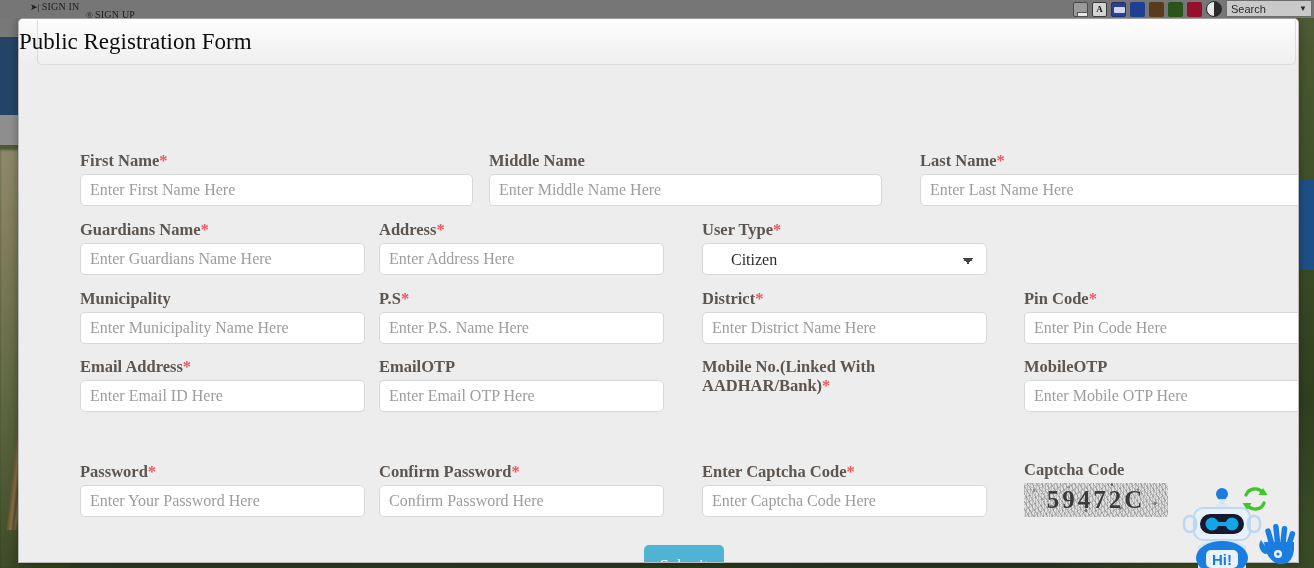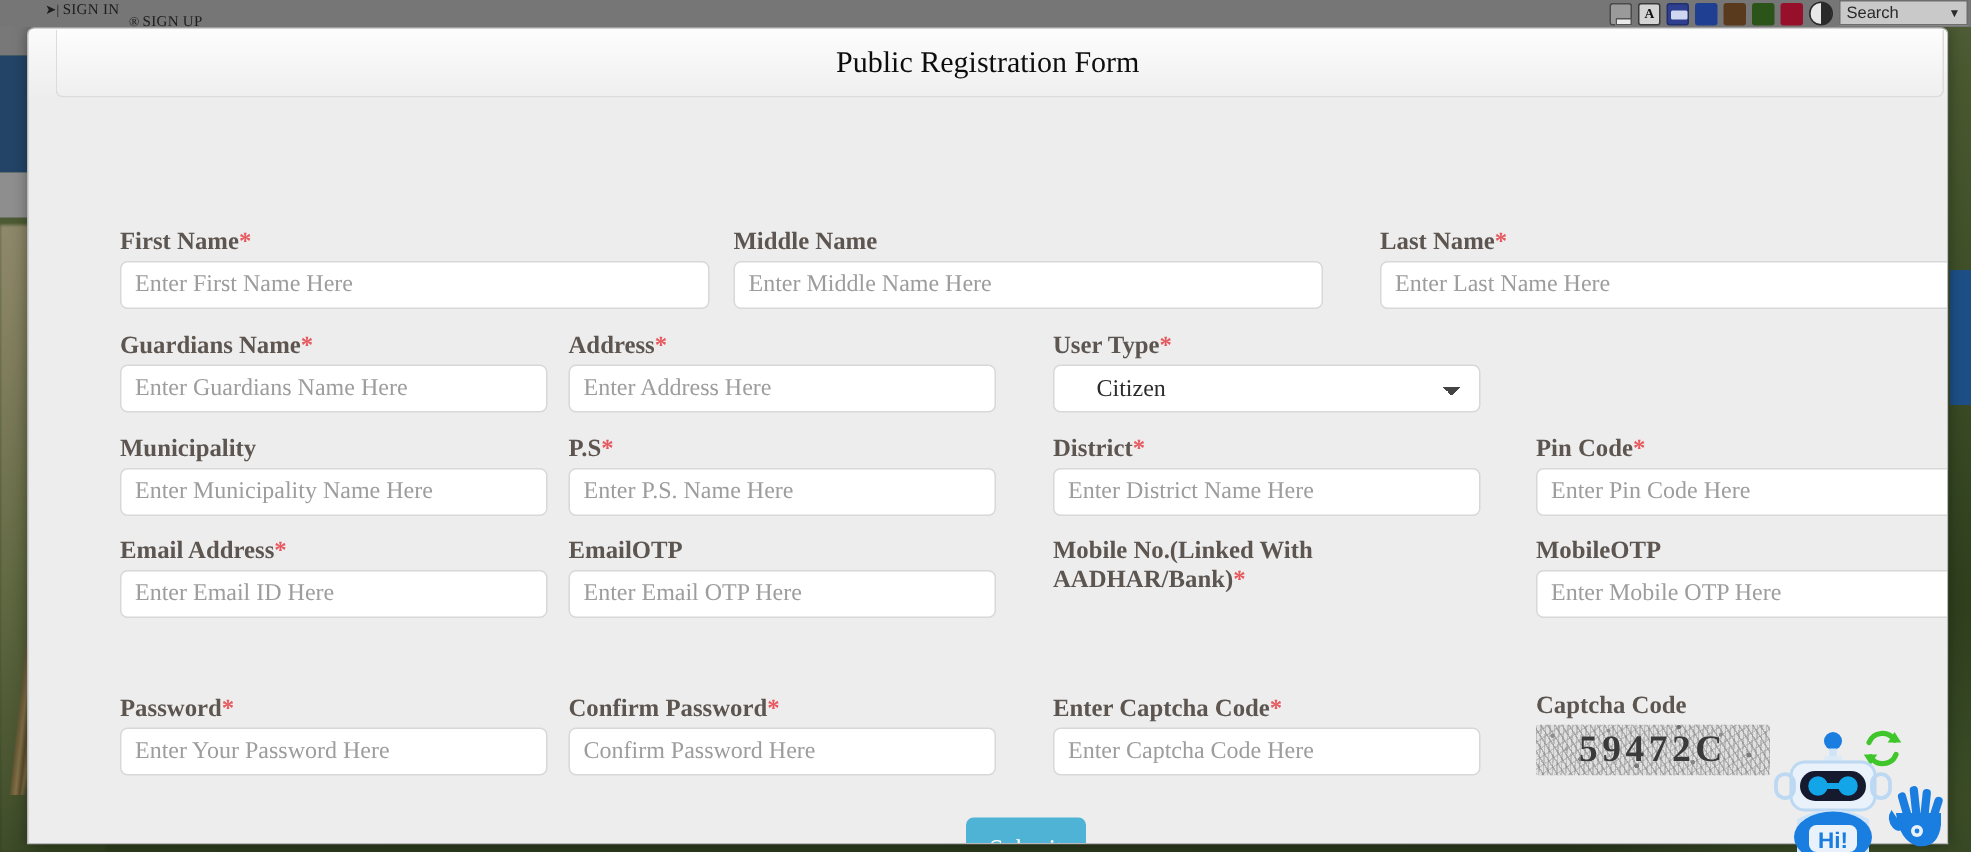--- a/index.html
+++ b/index.html
@@ -109,23 +109,23 @@
     background: linear-gradient(#fbfbfb, #ededed);
   }
   #header-panel {
     position: absolute; left: 18px; top: 1px; right: 2px; height: 45px;
     background: linear-gradient(#fdfdfd, #efefef);
     border: 1px solid #dcdcdc; border-top: none;
     border-radius: 0 0 5px 5px;
   }
   #form-title {
     position: absolute; left: 0; right: 0; top: 5px;
-    text-align: center;
-    font-family: "Liberation Serif", "DejaVu Serif", serif;
-    font-size: 20px; color: #0d0d0d; font-weight: normal;
+    text-align: left;
+    font-family: "Liberation Serif", "DejaVu Serif", serif;
+    font-size: 23px; color: #0d0d0d; font-weight: normal;
     line-height: 36px;
   }
 
   
   #form-body { position: relative; padding: 0 0 0 0; }
 
   .field { position: absolute; }
   .flabel {
     font-family: "Liberation Serif", "DejaVu Serif", serif;
     font-size: 16.5px; font-weight: bold; color: #5d5550;
@@ -166,21 +166,21 @@
 
   
   .r1 { top: 85px; }
   .r2 { top: 154px; }
   .r3 { top: 223px; }
   .r4 { top: 291px; }
   .r5 { top: 396px; }
 
   
   #captcha-img {
-    width: 156px; height: 34px;
+    width: 144px; height: 34px;
     border-radius: 2px;
     position: relative;
     overflow: hidden;
     background-color: #dfdfdf;
     background-image:
       radial-gradient(circle at 7% 22%, #8c8c8c 0 1.2px, transparent 1.6px),
       radial-gradient(circle at 19% 68%, #7e7e7e 0 1.3px, transparent 1.7px),
       radial-gradient(circle at 31% 12%, #909090 0 1.1px, transparent 1.5px),
       radial-gradient(circle at 43% 81%, #777 0 1.4px, transparent 1.8px),
       radial-gradient(circle at 55% 33%, #9a9a9a 0 1.2px, transparent 1.6px),

